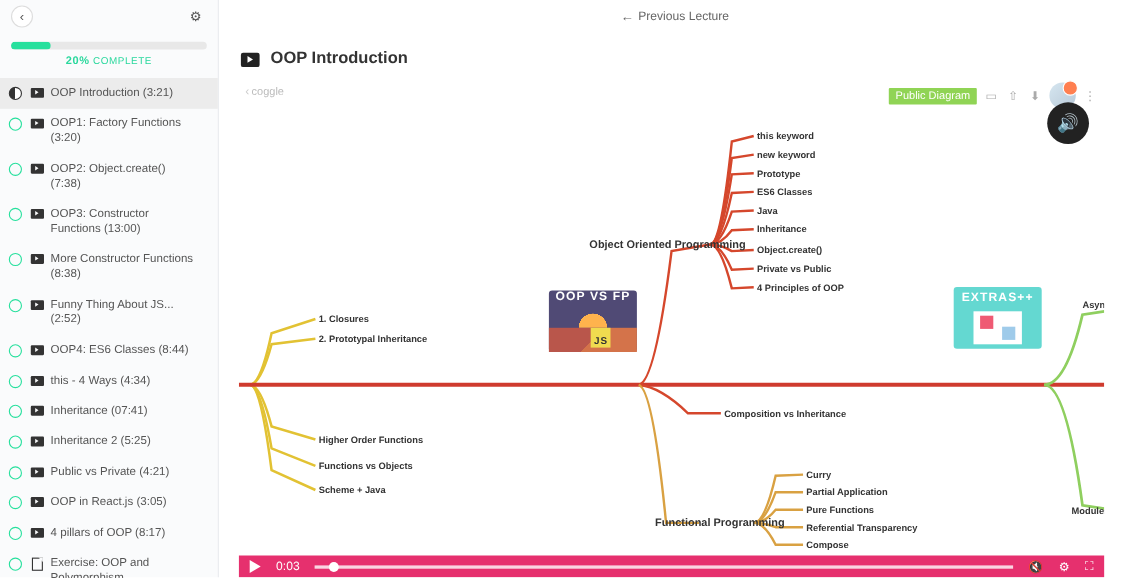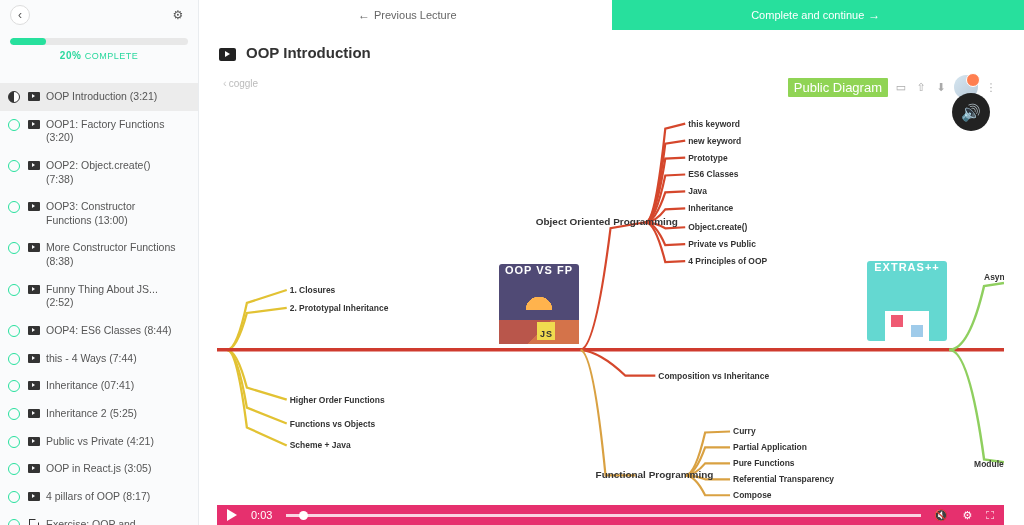--- a/index.html
+++ b/index.html
@@ -3,21 +3,21 @@
 <meta charset="utf-8">
 <style>
   * { margin:0; padding:0; box-sizing:border-box; }
   html,body { width:1024px; height:525px; font-family:-apple-system,Helvetica,Arial,sans-serif; background:#fff; overflow:hidden; }
   .root { display:flex; height:525px; }
 
   
   .sidebar { width:199px; background:#fafbfc; border-right:1px solid #e9ecef; display:flex; flex-direction:column; position:relative; }
   .sb-top { height:30px; display:flex; align-items:center; justify-content:space-between; padding:0 10px; }
   .round-btn { width:20px; height:20px; border-radius:50%; background:#fff; border:1px solid #ddd; display:flex; align-items:center; justify-content:center; font-size:12px; color:#555; cursor:pointer; }
-  .progress-wrap { padding:8px 10px 16px; }
+  .progress-wrap { padding:8px 10px 4px; }
   .progress-bar { height:7px; background:#e8e8e8; border-radius:4px; overflow:hidden; }
   .progress-fill { height:100%; width:20%; background:#27e09d; border-radius:4px; }
   .progress-label { text-align:center; font-size:10px; color:#2ad89d; font-weight:700; letter-spacing:0.5px; padding:5px 0 6px; }
   .progress-label .cword { font-weight:400; font-size:9px; }
 
   .lectures { flex:1; overflow-y:auto; }
   .lec { display:flex; align-items:flex-start; padding:7px 20px 7px 6px; font-size:10.5px; color:#555; line-height:1.3; cursor:pointer; }
   .lec.active { background:#ececec; }
   .status { width:12px; height:12px; border:1.8px solid #27e09d; border-radius:50%; flex:0 0 12px; margin:1px 8px 0 2px; }
   .status.half { background:linear-gradient(90deg,#333 50%,#fff 50%); border-color:#333; }
@@ -36,31 +36,31 @@
   .title-row { display:flex; align-items:flex-end; padding:14px 20px 10px; }
   .play-ico { width:17px; height:13px; background:#222; border-radius:2px; margin-right:10px; position:relative; }
   .play-ico::after { content:""; position:absolute; left:6px; top:3px; width:0;height:0; border-left:5px solid #fff; border-top:3.5px solid transparent; border-bottom:3.5px solid transparent; }
   .title { font-size:15px; color:#333; }
 
   
   .player { flex:1; margin:0 20px 0 18px; position:relative; background:#fff; overflow:hidden; }
   .coggle-top { position:absolute; top:6px; left:6px; font-size:10px; color:#bbb; }
   .coggle-back { color:#ccc; margin-right:2px; font-size:11px; }
   .coggle-tools { position:absolute; top:4px; right:6px; display:flex; align-items:center; gap:6px; }
-  .chip { background:#90d455; color:#fff; font-size:13px; padding:2px 6px; border-radius:1px; }
+  .chip { background:#90d455; color:#fff; font-size:10px; padding:2px 6px; border-radius:1px; }
   .tool { width:14px; height:14px; display:flex; align-items:center; justify-content:center; color:#aaa; font-size:11px; }
   .avatar { width:24px; height:24px; border-radius:50%; background:linear-gradient(135deg,#d6e6f0,#b8c9d8); position:relative; }
   .avatar::after { content:""; position:absolute; right:-2px; top:-2px; width:12px;height:12px; background:#ff7f50; border-radius:50%; border:1.5px solid #fff; }
   .vol-badge { position:absolute; top:22px; right:14px; width:38px; height:38px; border-radius:50%; background:#222; display:flex; align-items:center; justify-content:center; color:#fff; font-size:16px; }
 
   svg.map { position:absolute; inset:0; width:100%; height:100%; }
   .node { font-size:8.5px; font-weight:700; fill:#333; font-family:Arial; }
   .headnode { font-size:10px; font-weight:700; fill:#333; }
 
-  .card { position:absolute; width:80px; height:80px; border-radius:3px; display:flex; flex-direction:column; align-items:center; justify-content:space-between; font-family:Arial; font-weight:700; }
+  .card { position:absolute; width:80px; height:56px; border-radius:3px; display:flex; flex-direction:column; align-items:center; justify-content:center; font-family:Arial; font-weight:700; }
   .card.oop { left:282px; top:193px; background:#504a75; color:#fff; font-size:11px; letter-spacing:1px; }
   .card.oop .sun { width:34px;height:17px;background:radial-gradient(circle at 50% 100%,#ffb34d 55%,transparent 56%); margin-top:6px; }
   .card.oop .mtn { width:80px;height:24px;background:linear-gradient(135deg,#b9564b 50%,#d4734a 50%); }
   .card.oop .js { position:absolute; bottom:4px; right:24px; width:18px;height:18px; background:#f0db4f; color:#333; font-size:9px; display:flex; align-items:flex-end; justify-content:flex-end; padding:1px 2px; }
   .card.ext { left:650px; top:190px; background:#64d8d1; color:#fff; font-size:11px; letter-spacing:1px; }
   .card.ext .sq { width:44px;height:30px;background:#fff;margin-top:6px;position:relative; }
   .card.ext .sq::before{content:"";position:absolute;left:6px;top:4px;width:12px;height:12px;background:#ef5a73;}
   .card.ext .sq::after{content:"";position:absolute;right:6px;bottom:4px;width:12px;height:12px;background:#9fcbea;}
 
   
@@ -131,21 +131,21 @@
           <span class="lec-text">Funny Thing About JS... (2:52)</span>
         </div>
       <div class="lec">
           <span class="status"></span>
           <span class="vi"></span>
           <span class="lec-text">OOP4: ES6 Classes (8:44)</span>
         </div>
       <div class="lec">
           <span class="status"></span>
           <span class="vi"></span>
-          <span class="lec-text">this - 4 Ways (7:44)</span>
+          <span class="lec-text">this - 4 Ways (4:34)</span>
         </div>
       <div class="lec">
           <span class="status"></span>
           <span class="vi"></span>
           <span class="lec-text">Inheritance (07:41)</span>
         </div>
       <div class="lec">
           <span class="status"></span>
           <span class="vi"></span>
           <span class="lec-text">Inheritance 2 (5:25)</span>
@@ -172,24 +172,20 @@
         </div>
 
     </div>
   </aside>
 
   <main class="main">
     <div class="topbar">
       <div class="prev">
           <span class="arrow">←</span>
           <span>Previous Lecture</span>
-        </div>
-      <div class="next">
-          <span>Complete and continue</span>
-          <span class="arrow">→</span>
         </div>
     </div>
 
     <div class="title-row">
       <span class="play-ico"></span>
       <h1 class="title">OOP Introduction</h1>
     </div>
 
     <div class="player">
       <div class="coggle-top"><span class="coggle-back">‹</span><span>coggle</span></div>

